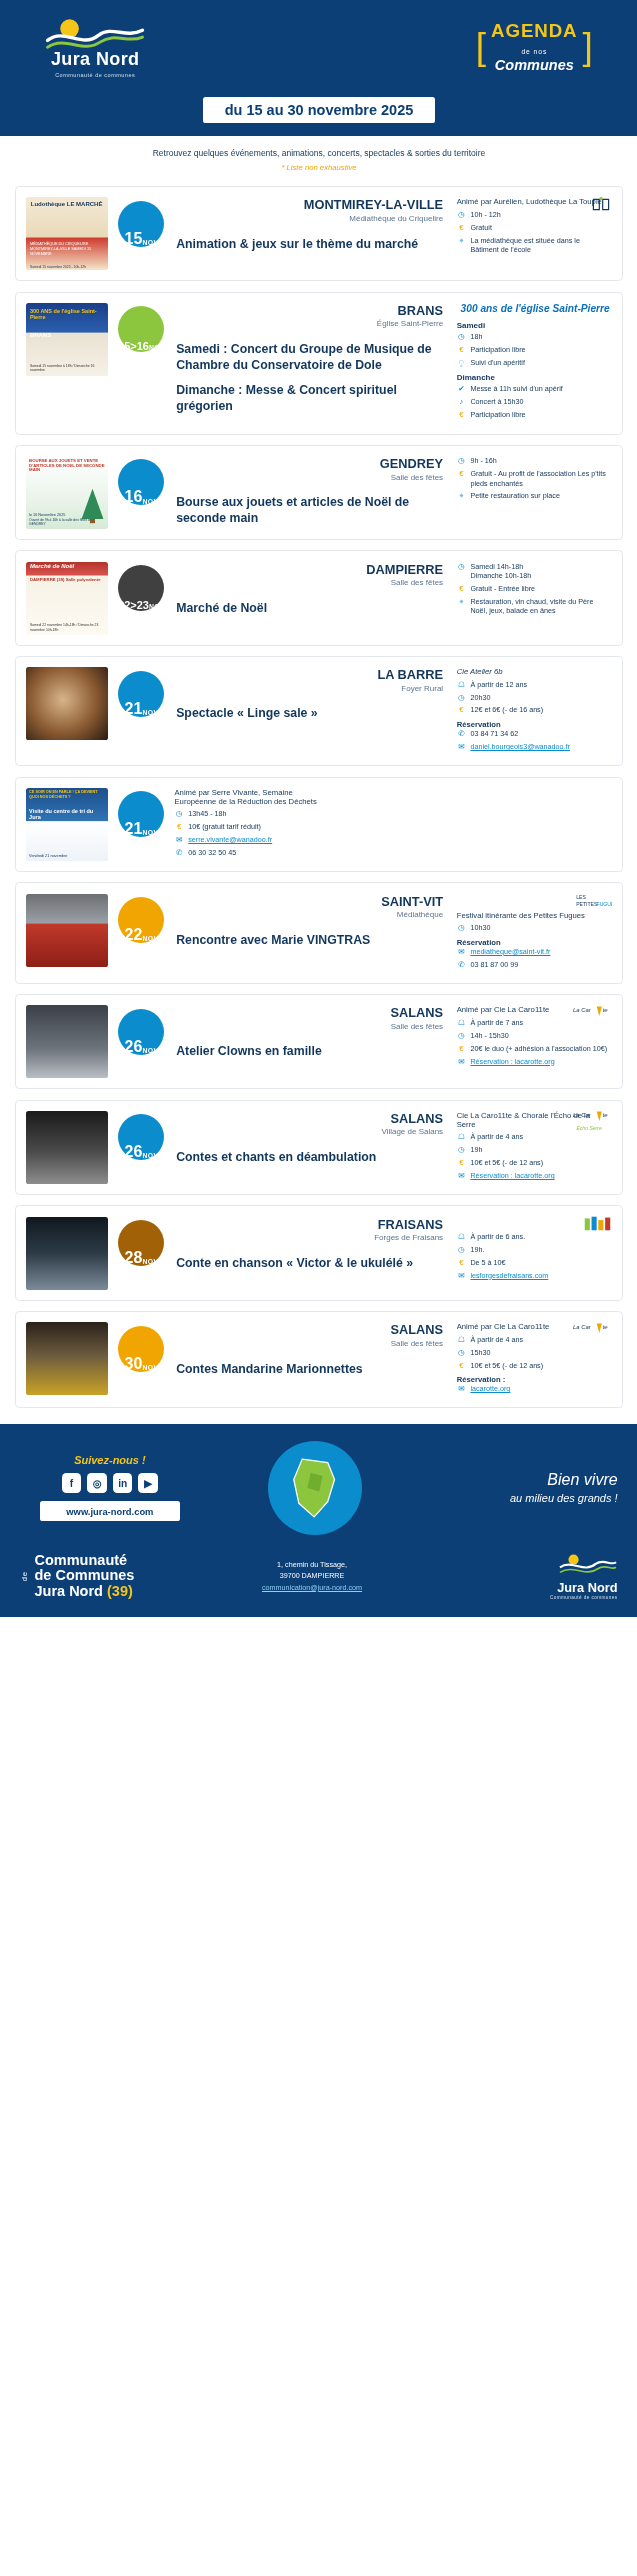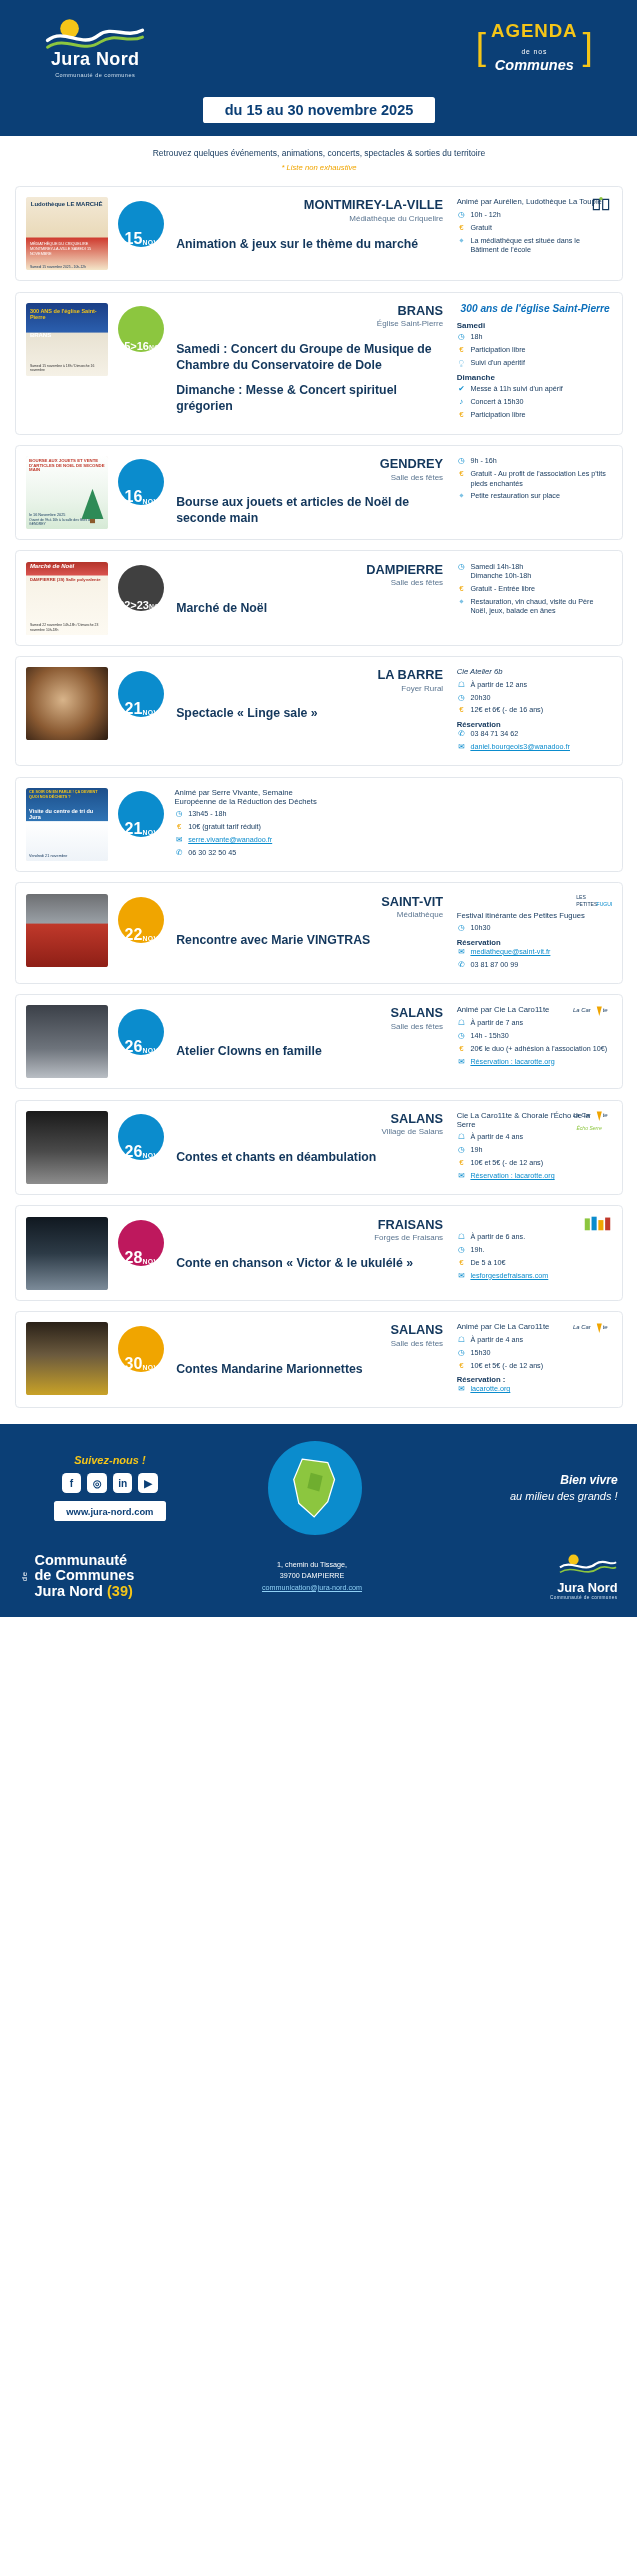--- a/index.html
+++ b/index.html
@@ -109,29 +109,29 @@
   .footer-top { display: flex; align-items: center; padding: 17px 20.4px 5.1px 20.4px; }
   .follow { width: 179px; }
   .follow .t { color: #f5c518; font-style: italic; font-size: 11px; font-weight: bold; text-align: center; }
   .socials { display: flex; gap: 6px; justify-content: center; margin-top: 6.8px; }
   .soc {
     width: 19.6px; height: 19.6px; border-radius: 4.3px; background: #ffffff; color: #0b3f76;
     display: flex; align-items: center; justify-content: center; font-size: 10.2px; font-weight: bold;
   }
   .site-pill {
     margin: 8.5px auto 0 auto; background: #ffffff; color: #0b3f76; font-weight: bold;
-    font-size: 9.4px; padding: 4.3px 8.5px; border-radius: 2.6px; text-align: center; width: 112px;
+    font-size: 9.4px; padding: 4.3px 8.5px; border-radius: 2.6px; text-align: center; width: 140px;
   }
   .map-wrap { flex: 1; display: flex; justify-content: center; align-items: center; }
   .map-circle {
     width: 94px; height: 94px; border-radius: 50%;
     background: #0b8ccd; display: flex; align-items: center; justify-content: center;
   }
   .bienvivre { width: 187px; text-align: right; color: #ffffff; }
-  .bienvivre .b1 { font-style: italic; font-size: 12px; font-weight: bold; text-align: right; }
+  .bienvivre .b1 { font-style: italic; font-size: 16px; font-weight: normal; text-align: right; }
   .bienvivre .b2 { font-style: italic; font-size: 11px; margin-top: 2.6px; }
 
   .footer-bottom {
     display: flex; align-items: center; justify-content: space-between;
     padding: 12px 20.4px 17px 20.4px;
   }
   .cc { display: flex; align-items: center; gap: 5.1px; }
   .cc .de { color: #ffffff; font-size: 7.7px; writing-mode: vertical-rl; transform: rotate(180deg); letter-spacing: 0.9px; }
   .cc .names .n1 { color: #ffffff; font-size: 14.5px; font-weight: bold; line-height: 1.05; }
   .cc .names .n2 { color: #ffffff; font-size: 14.5px; font-weight: bold; line-height: 1.05; }
@@ -547,21 +547,21 @@
             <span class="tx mailto">Réservation : lacarotte.org</span>
           </div>
       </div>
     </div>
 
     <div class="card">
       <div class="thumb">
         <div class="ph" style="background:linear-gradient(180deg,#101820 0%,#2d3b47 50%,#7c8b99 100%);"></div>
       </div>
       <div class="badge-col">
-        <div class="badge" style="background:#be185d">
+        <div class="badge" style="background:#a16207">
           <span class="d">28</span>
           <span class="m">NOV</span>
         </div>
       </div>
       <div class="mid-col">
         <div class="town">FRAISANS</div>
         <div class="venue">Forges de Fraisans</div>
         <div class="ttl">Conte en chanson « Victor &amp; le ukulélé »</div>
       </div>
       <div class="right-col">

